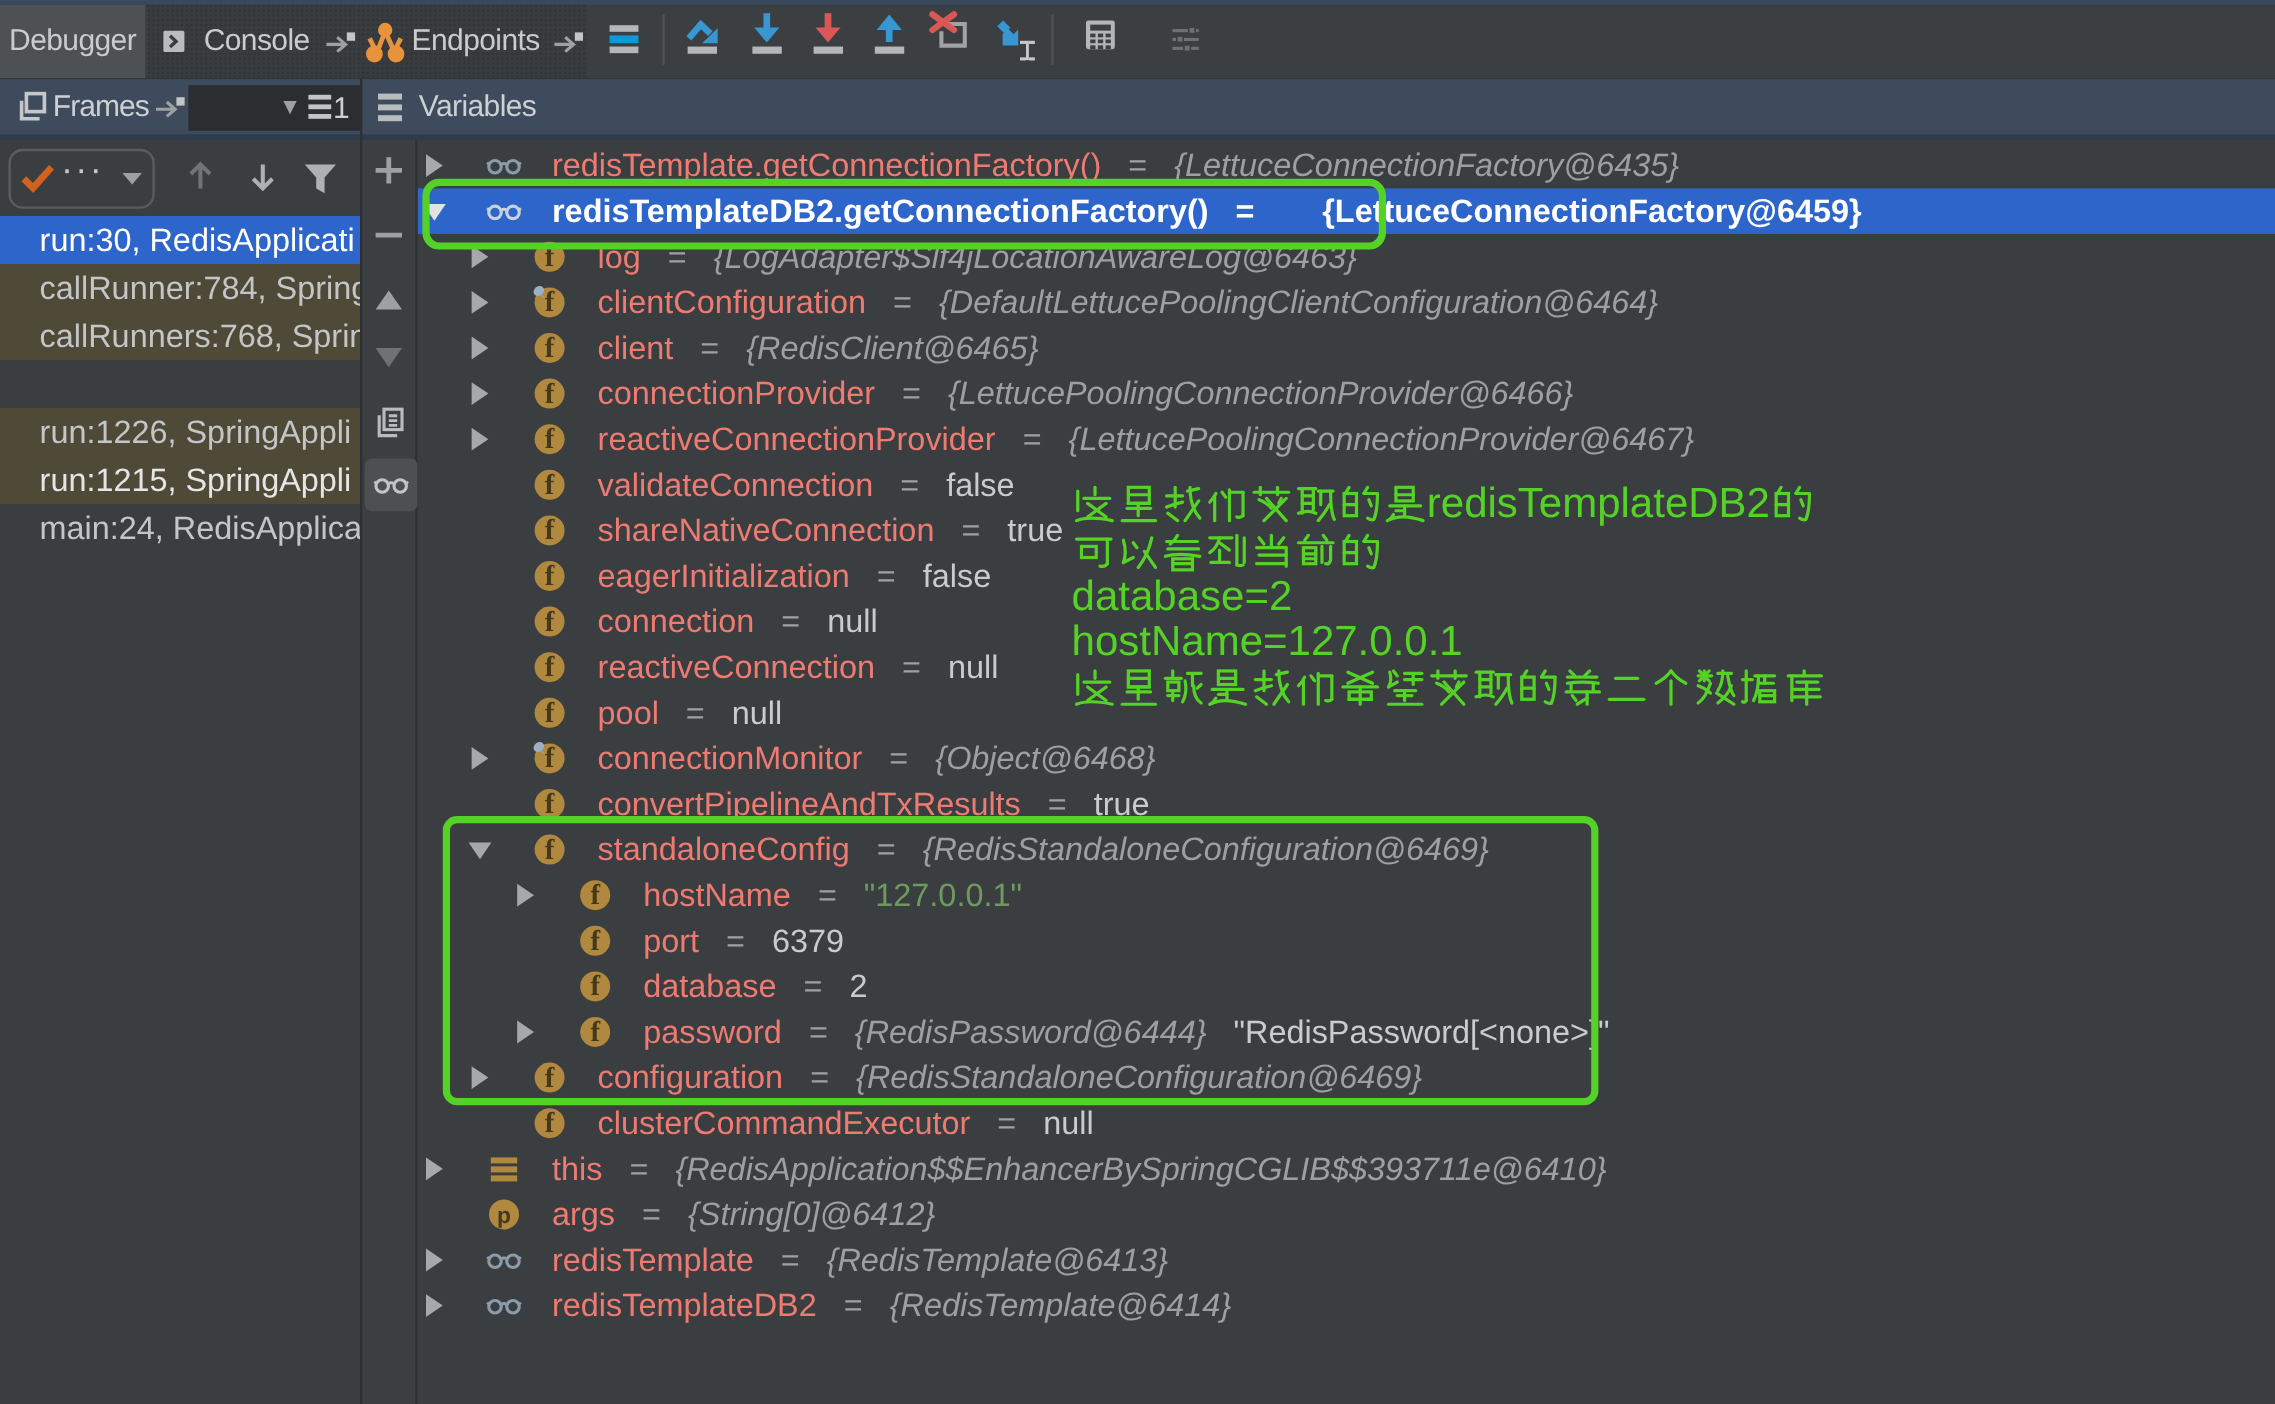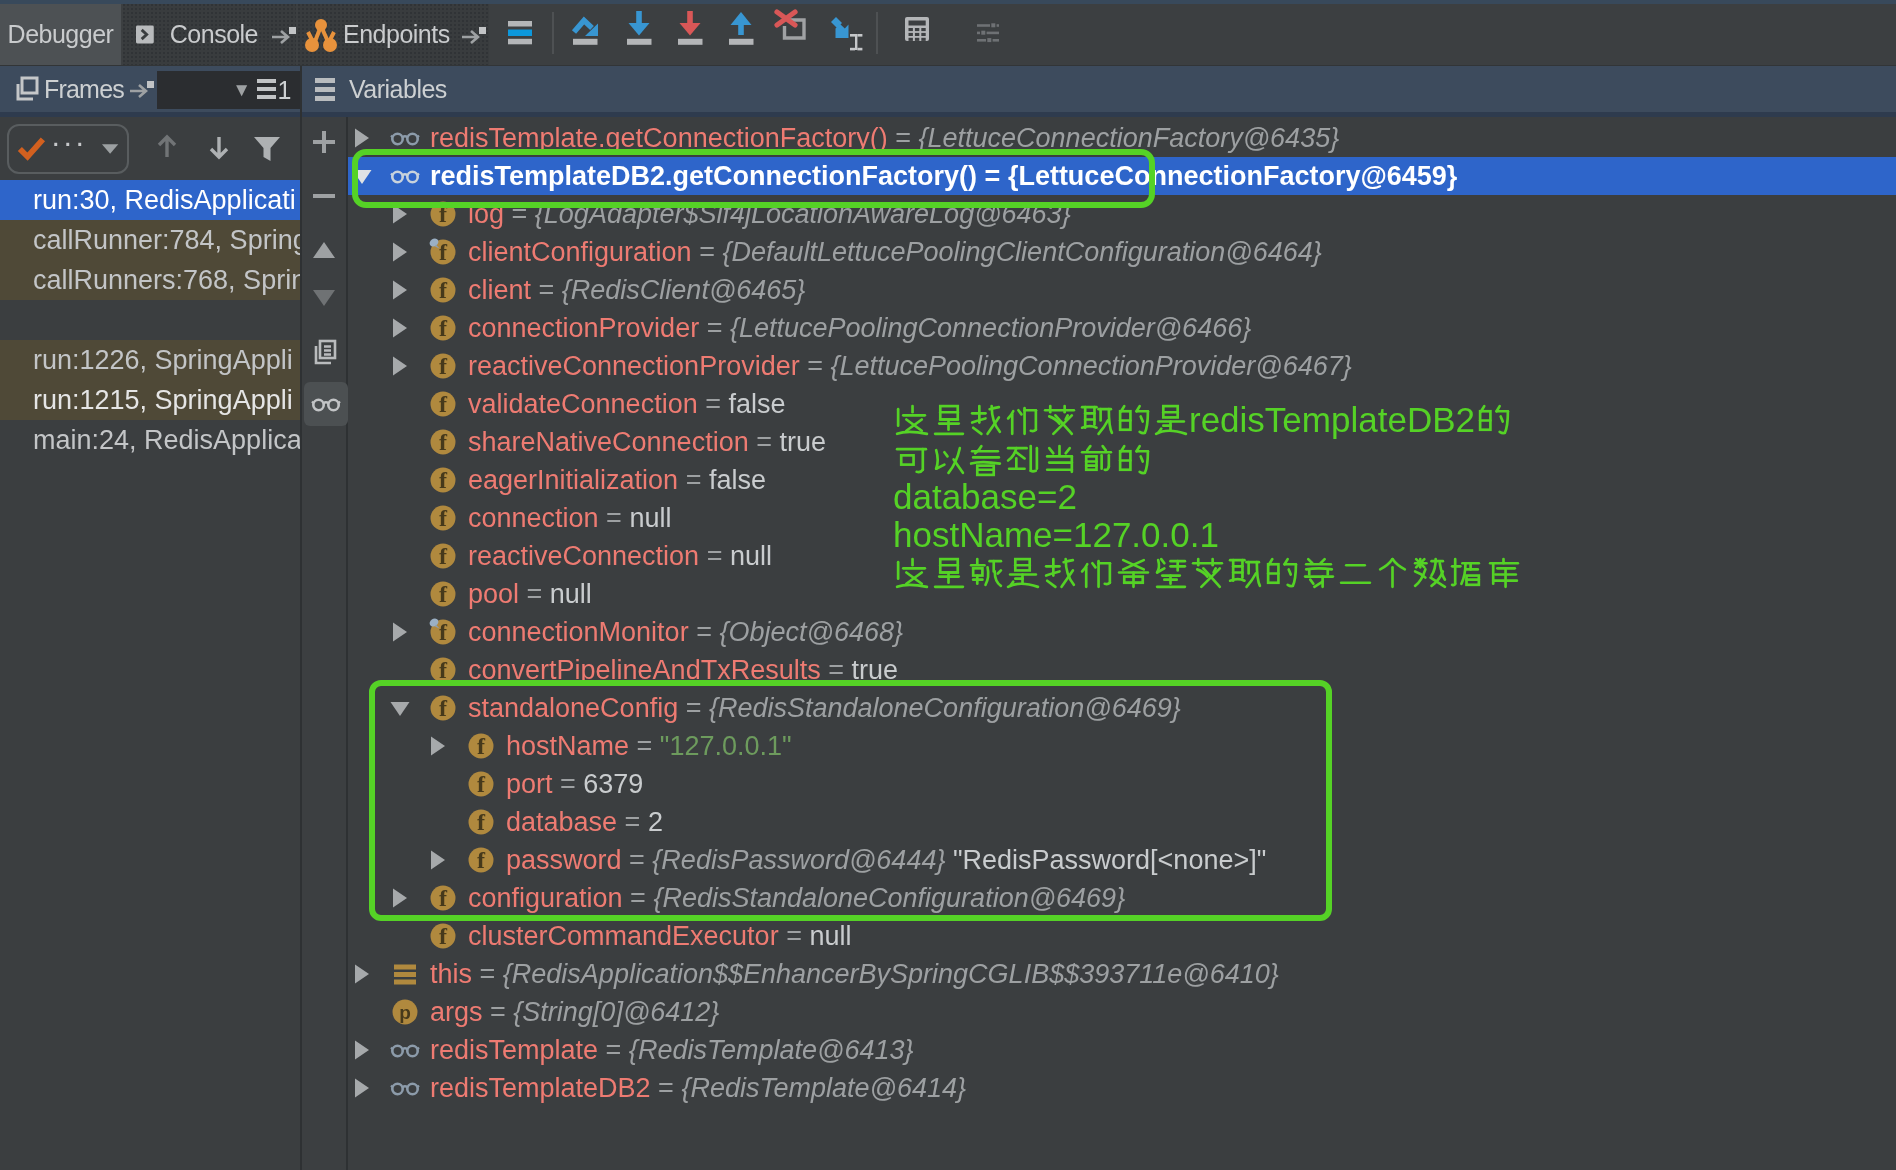--- a/index.html
+++ b/index.html
@@ -21,32 +21,32 @@
 #fpanel { left:0; top:117px; width:300px; height:1053px; background:#3B3E40; overflow:hidden; }
 .frow { position:absolute; left:0; width:300px; height:40px; line-height:40px; font-size:27px;
   padding-left:33px; white-space:nowrap; }
 #combo { position:absolute; left:7px; top:7px; width:122px; height:50px; border:2px solid #595D5F;
   border-radius:12px; display:flex; align-items:center; padding:0 8px; }
 #vstrip { left:300px; top:117px; width:48px; height:1053px; background:#3C3F41;
   border-left:2px solid #2E3133; border-right:2px solid #2E3133; }
 .vsic { position:absolute; left:0; width:44px; display:flex; justify-content:center; }
 #vpanel { left:348px; top:117px; width:1548px; height:1053px; background:#3B3E40; overflow:hidden; }
 .row { position:absolute; left:0; width:100%; height:38px; display:flex; align-items:center;
-  font-size:27px; white-space:nowrap; }
+  font-size:27px; white-space:nowrap;gap:15px; }
 .row.sel { background:#2E65CA;font-weight:bold; }
 .tri { width:17px; display:flex; justify-content:center; flex:none; }
 .ic { width:28px; margin-left:21px; margin-right:11px; display:flex; justify-content:center; flex:none; }
 .nm { color:#EE7B72; }
 .nm.sel { color:#FFFFFF; }
 .eq { color:#9DA0A2; }
 .eq.sel { color:#FFFFFF; }
 .vv { color:#9DA0A2;font-style:italic; }
 .vw { color:#C9CCCE; }
 .vs { color:#6D9B5D; }
-.row.sel .vw { color:#FFFFFF; }
+.row.sel .vw { color:#FFFFFF;margin-left:34px; }
 .grect { position:absolute; border:6px solid #55D226; }
 .an { position:absolute; display:flex; align-items:center; height:38px; }
 .an .lat { font-size:35px; color:#55D226; }
 </style></head><body>
 <div id="root">
 
 <div class="abs" id="topstrip"></div>
 
 <div class="abs" id="tabbar">
   <div class="tab" style="left:0;width:121px;background:#4D5154;justify-content:center">Debugger</div>

